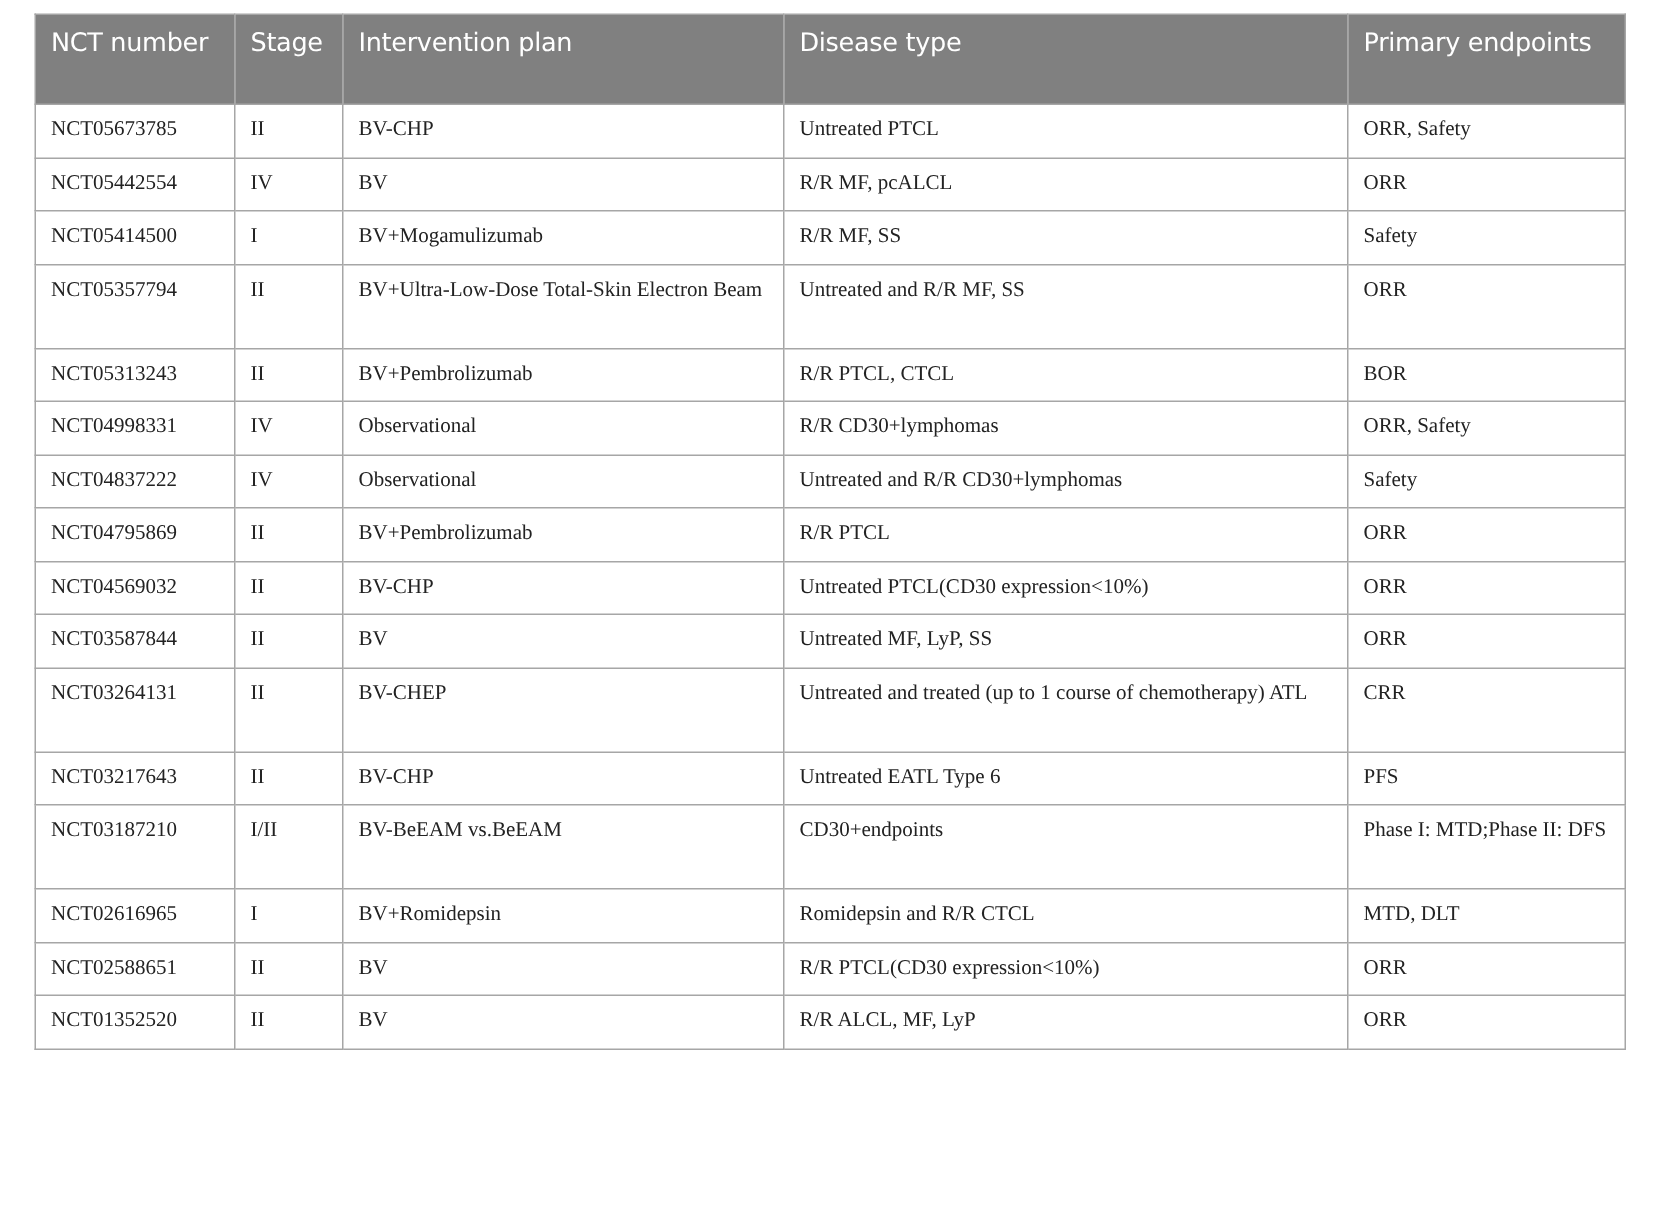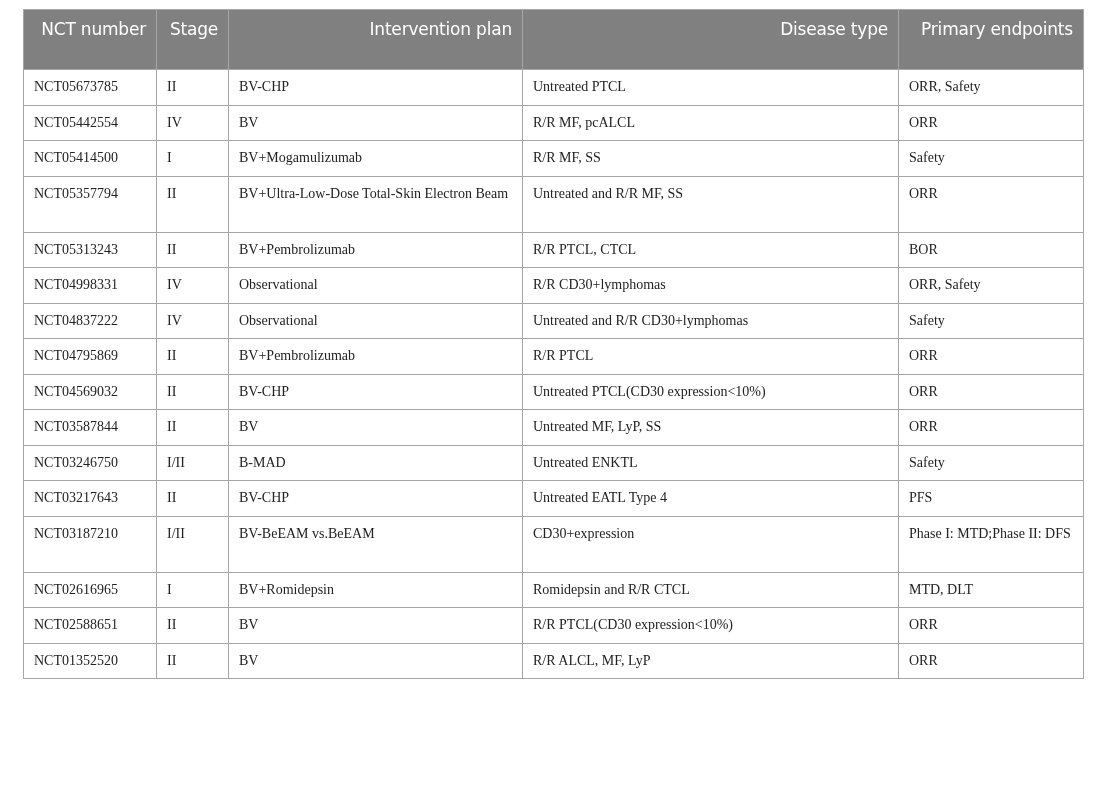--- a/index.html
+++ b/index.html
@@ -26,21 +26,21 @@
     col.c3 { width: 294px; }
     col.c4 { width: 376px; }
     col.c5 { width: 185px; }
     th {
       background: #808080;
       color: #ffffff;
       font-family: "DejaVu Sans", "Liberation Sans", sans-serif;
       font-weight: normal;
       font-size: 17px;
       line-height: 20px;
-      text-align: right;
+      text-align: left;
       vertical-align: top;
       padding: 9px 10px 9px 10px;
       height: 41px;
       border: 1px solid #a6a6a6;
       letter-spacing: -0.2px;
     }
     td {
       font-family: "Liberation Serif", "DejaVu Serif", serif;
       font-size: 14px;
       line-height: 20.5px;
@@ -138,39 +138,39 @@
         <td>Untreated PTCL(CD30 expression&lt;10%)</td>
         <td>ORR</td>
       </tr>
       <tr>
         <td>NCT03587844</td>
         <td>II</td>
         <td>BV</td>
         <td>Untreated MF, LyP, SS</td>
         <td>ORR</td>
       </tr>
-      <tr>
-        <td>NCT03246750</td>
-        <td>I/II</td>
-        <td>B-MAD</td>
-        <td>Untreated ENKTL</td>
-        <td>Safety</td>
+      <tr class="tall">
+        <td>NCT03264131</td>
+        <td>II</td>
+        <td>BV-CHEP</td>
+        <td>Untreated and treated (up to 1 course of chemotherapy) ATL</td>
+        <td>CRR</td>
       </tr>
       <tr>
         <td>NCT03217643</td>
         <td>II</td>
         <td>BV-CHP</td>
-        <td>Untreated EATL Type 4</td>
+        <td>Untreated EATL Type 6</td>
         <td>PFS</td>
       </tr>
       <tr class="tall">
         <td>NCT03187210</td>
         <td>I/II</td>
         <td>BV-BeEAM vs.BeEAM</td>
-        <td>CD30+expression</td>
+        <td>CD30+endpoints</td>
         <td>Phase I: MTD;Phase II: DFS</td>
       </tr>
       <tr>
         <td>NCT02616965</td>
         <td>I</td>
         <td>BV+Romidepsin</td>
         <td>Romidepsin and R/R CTCL</td>
         <td>MTD, DLT</td>
       </tr>
       <tr>

